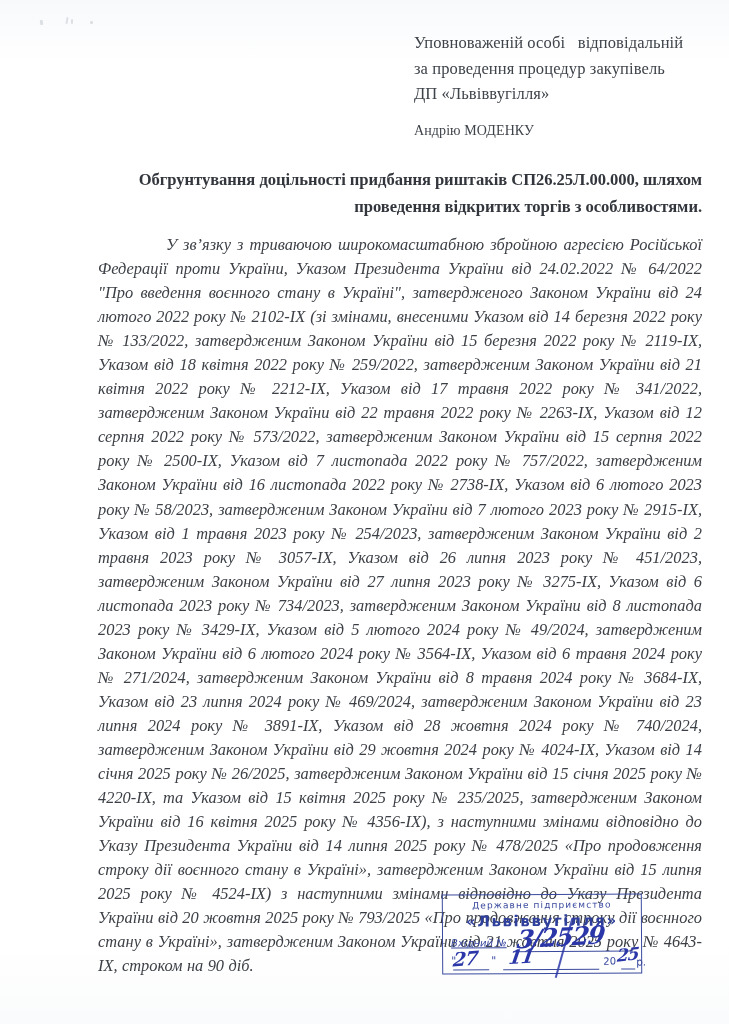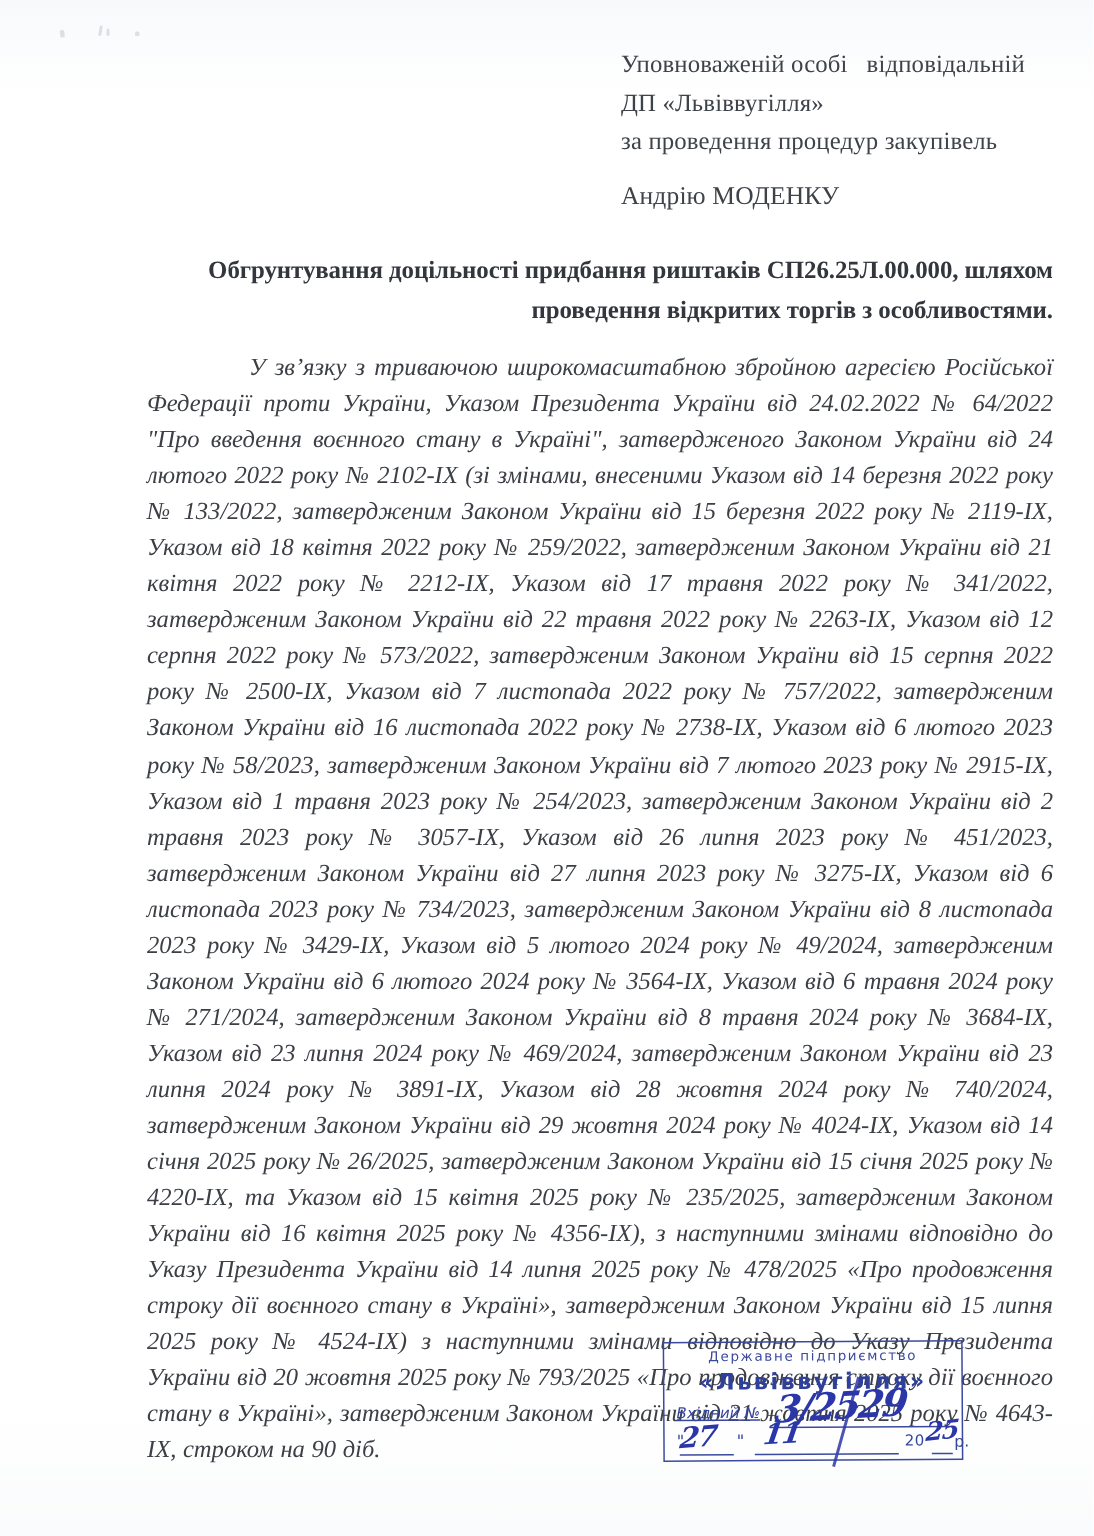--- a/index.html
+++ b/index.html
@@ -67,21 +67,21 @@
     font-size: 16.5px;
     line-height: 25.5px;
     color: #3e434a;
     letter-spacing: .1px;
   }
   .addressee .line { white-space: pre; }
   .addressee-name {
     position: absolute;
     left: 316px;
     top: 118px;
-    font-size: 17px;
+    font-size: 14px;
     line-height: 25.5px;
     color: #3e434a;
     letter-spacing: .1px;
   }
 
   
   .doc-title {
     position: absolute;
     left: 0;
     top: 166px;
@@ -261,22 +261,22 @@
     <i class="s1"></i>
       <i class="s2"></i>
       <i class="s3"></i>
       <i class="s4"></i>
   </div>
 
   <div class="content">
 
     <div class="addressee">
       <div class="line">Уповноваженій особі   відповідальній</div>
+      <div class="line">за проведення процедур закупівель</div>
       <div class="line">ДП «Львіввугілля»</div>
-      <div class="line">за проведення процедур закупівель</div>
     </div>
     <div class="addressee-name">Андрію МОДЕНКУ</div>
 
     <div class="doc-title">Обгрунтування доцільності придбання риштаків СП26.25Л.00.000, шляхом проведення відкритих торгів з особливостями.</div>
 
     <div class="body-text">У зв’язку з триваючою широкомасштабною збройною агресією Російської Федерації проти України, Указом Президента України від 24.02.2022 № 64/2022 "Про введення воєнного стану в Україні", затвердженого Законом України від 24 лютого 2022 року № 2102-IX (зі змінами, внесеними Указом від 14 березня 2022 року № 133/2022, затвердженим Законом України від 15 березня 2022 року № 2119-IX, Указом від 18 квітня 2022 року № 259/2022, затвердженим Законом України від 21 квітня 2022 року № 2212-IX, Указом від 17 травня 2022 року № 341/2022, затвердженим Законом України від 22 травня 2022 року № 2263-IX, Указом від 12 серпня 2022 року № 573/2022, затвердженим Законом України від 15 серпня 2022 року № 2500-IX, Указом від 7 листопада 2022 року № 757/2022, затвердженим Законом України від 16 листопада 2022 року № 2738-IX, Указом від 6 лютого 2023 року № 58/2023, затвердженим Законом України від 7 лютого 2023 року № 2915-IX, Указом від 1 травня 2023 року № 254/2023, затвердженим Законом України від 2 травня 2023 року № 3057-IX, Указом від 26 липня 2023 року № 451/2023, затвердженим Законом України від 27 липня 2023 року № 3275-IX, Указом від 6 листопада 2023 року № 734/2023, затвердженим Законом України від 8 листопада 2023 року № 3429-IX, Указом від 5 лютого 2024 року № 49/2024, затвердженим Законом України від 6 лютого 2024 року № 3564-IX, Указом від 6 травня 2024 року № 271/2024, затвердженим Законом України від 8 травня 2024 року № 3684-IX, Указом від 23 липня 2024 року № 469/2024, затвердженим Законом України від 23 липня 2024 року № 3891-IX, Указом від 28 жовтня 2024 року № 740/2024, затвердженим Законом України від 29 жовтня 2024 року № 4024-IX, Указом від 14 січня 2025 року № 26/2025, затвердженим Законом України від 15 січня 2025 року № 4220-IX, та Указом від 15 квітня 2025 року № 235/2025, затвердженим Законом України від 16 квітня 2025 року № 4356-IX), з наступними змінами відповідно до Указу Президента України від 14 липня 2025 року № 478/2025 «Про продовження строку дії воєнного стану в Україні», затвердженим Законом України від 15 липня 2025 року № 4524-IX) з наступними змінами відповідно до Указу Президента України від 20 жовтня 2025 року № 793/2025 «Про продовження строку дії воєнного стану в Україні», затвердженим Законом України від 21 жовтня 2025 року № 4643-IX, строком на 90 діб.</div>
 
   </div>
 
   <div class="stamp">

